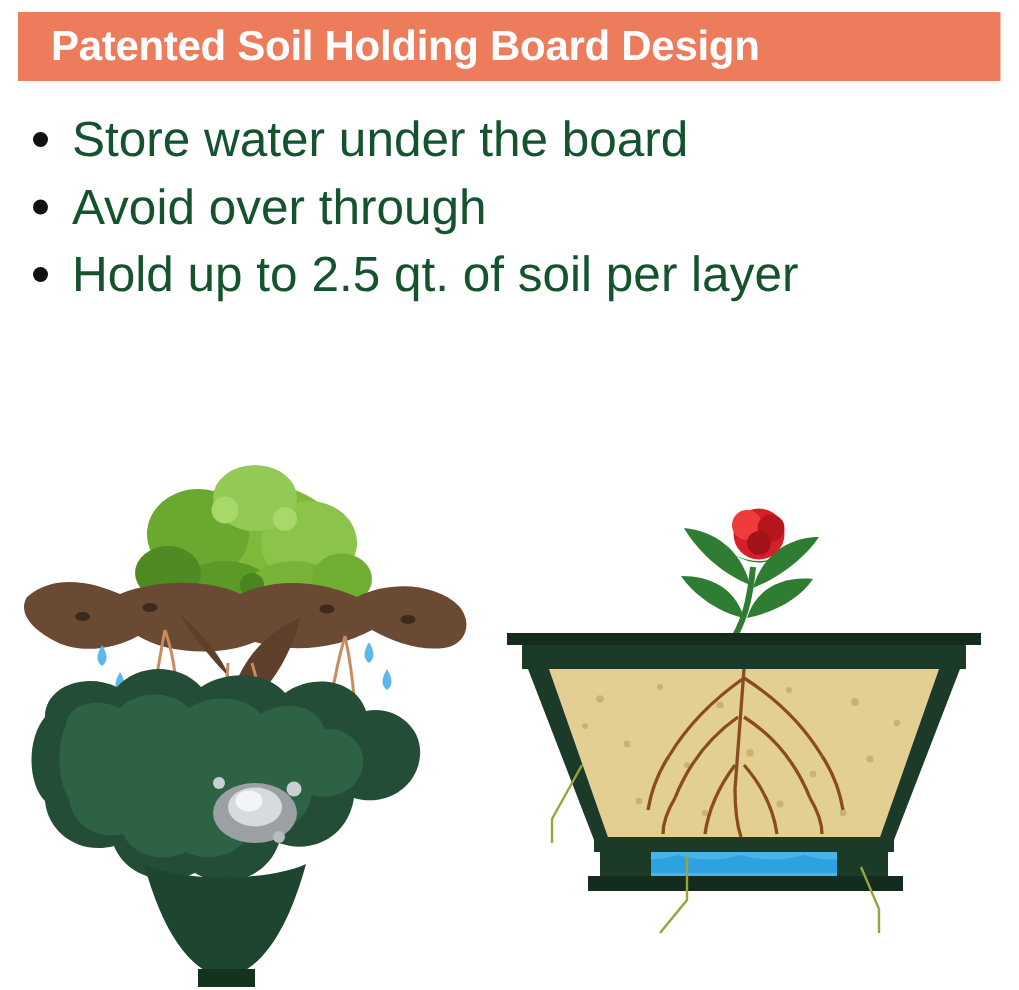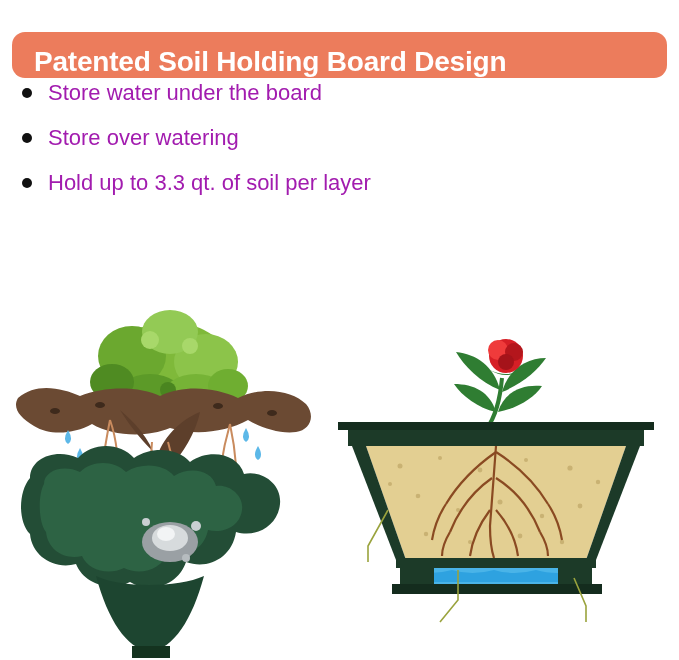--- a/index.html
+++ b/index.html
@@ -13,27 +13,27 @@
     font-family: "Liberation Sans", sans-serif;
     color: #111111;
     overflow: hidden;
     position: relative;
   }
 
   
   .header-banner {
     position: absolute;
     left: 12px;
-    top: 32px;
+    top: 8px;
     width: 655px;
     height: 46px;
     background: #ec7c5c;
-    border-radius: 13px;
+    border-radius: 0;
     display: flex;
-    align-items: flex-end;
+    align-items: center;
     box-sizing: border-box;
   }
   .header-title {
     color: #ffffff;
     font-size: 28px;
     font-weight: bold;
     letter-spacing: -0.2px;
     padding-left: 22px;
     white-space: nowrap;
   }
@@ -53,23 +53,23 @@
   .bullet-dot {
     width: 10px;
     height: 10px;
     border-radius: 50%;
     background: #111111;
     margin-top: 16px;
     margin-right: 16px;
     flex: 0 0 auto;
   }
   .bullet-text {
-    font-size: 22px;
+    font-size: 33px;
     line-height: 42px;
-    color: #a21caf;
+    color: #14532d;
     white-space: nowrap;
   }
 
   
   .illustration {
     position: absolute;
     left: 0;
     top: 270px;
     width: 679px;
     height: 390px;
@@ -82,25 +82,25 @@
   <div class="header-title">Patented Soil Holding Board Design</div>
 </div>
 
 <div class="bullet-list">
   <div class="bullet-item">
     <span class="bullet-dot"></span>
     <span class="bullet-text">Store water under the board</span>
   </div>
   <div class="bullet-item">
     <span class="bullet-dot"></span>
-    <span class="bullet-text">Store over watering</span>
+    <span class="bullet-text">Avoid over through</span>
   </div>
   <div class="bullet-item">
     <span class="bullet-dot"></span>
-    <span class="bullet-text">Hold up to 3.3 qt. of soil per layer</span>
+    <span class="bullet-text">Hold up to 2.5 qt. of soil per layer</span>
   </div>
 </div>
 
 <div class="illustration">
 
   <svg width="340" height="390" viewBox="0 0 340 390" style="position:absolute;left:0;top:0;">
 
     <g>
       <ellipse cx="170" cy="100" rx="62" ry="48" fill="#7fb93a"></ellipse>
       <ellipse cx="132" cy="86" rx="34" ry="30" fill="#6ba82f"></ellipse>

